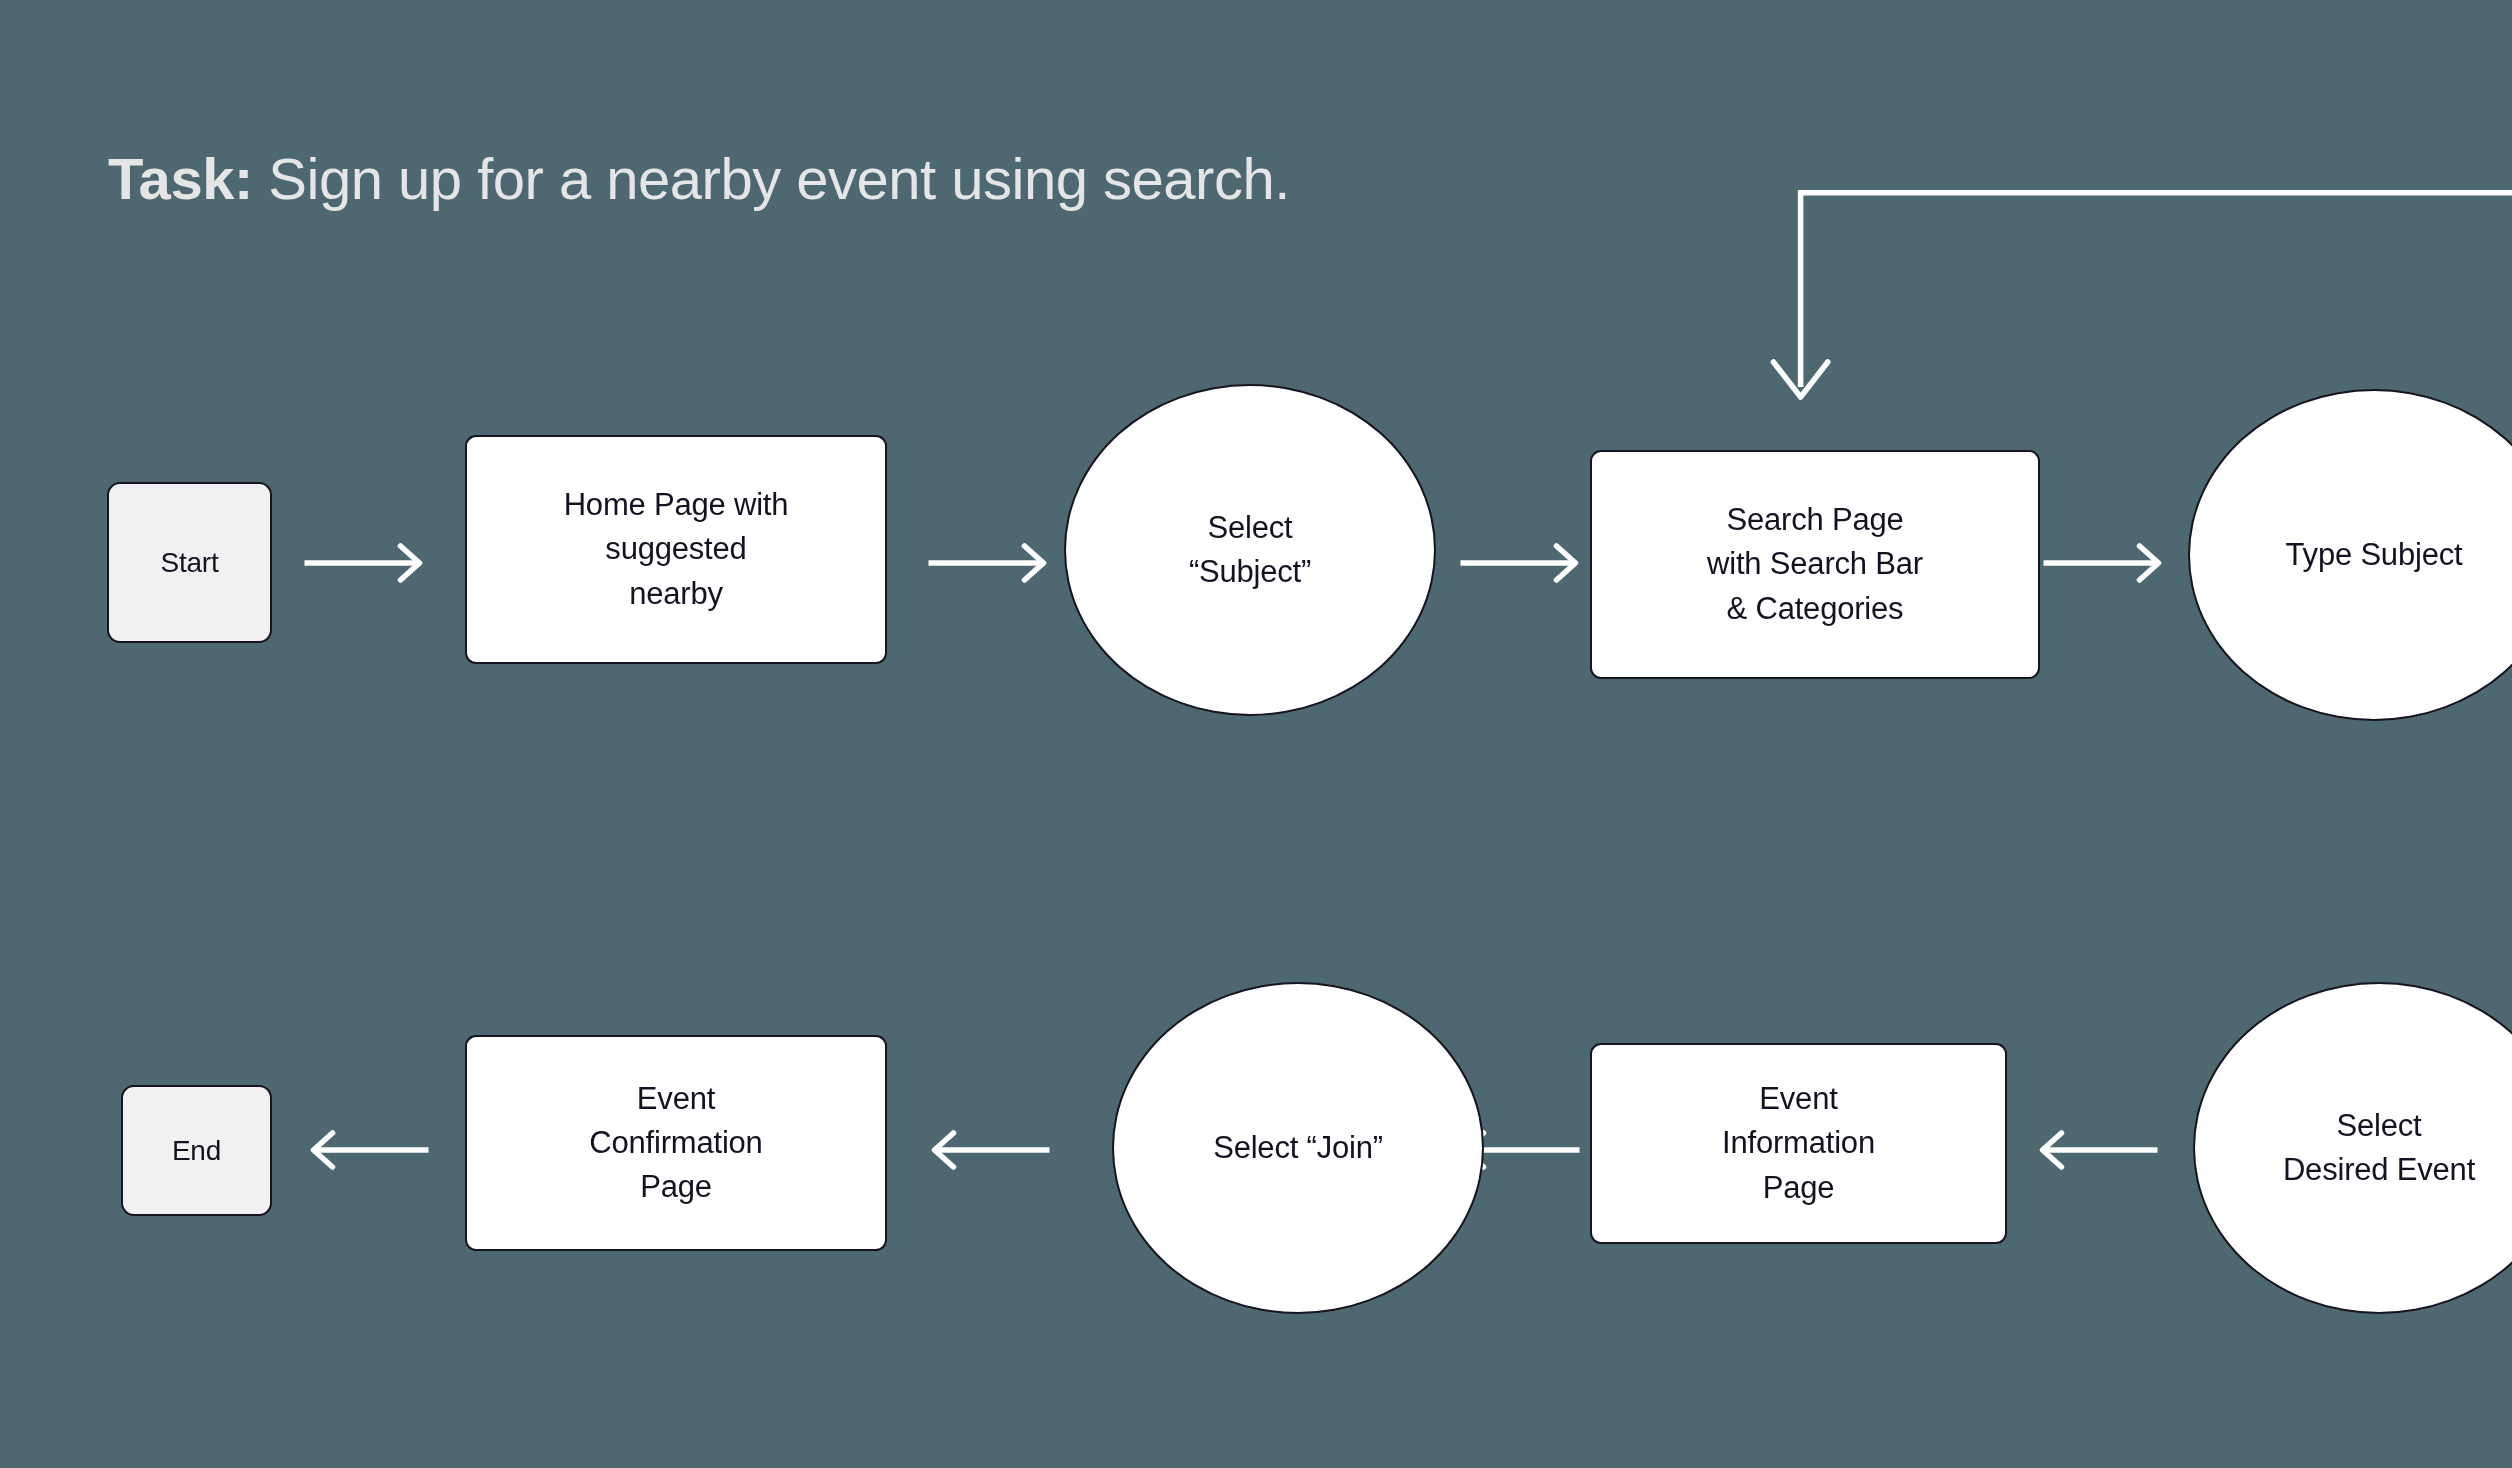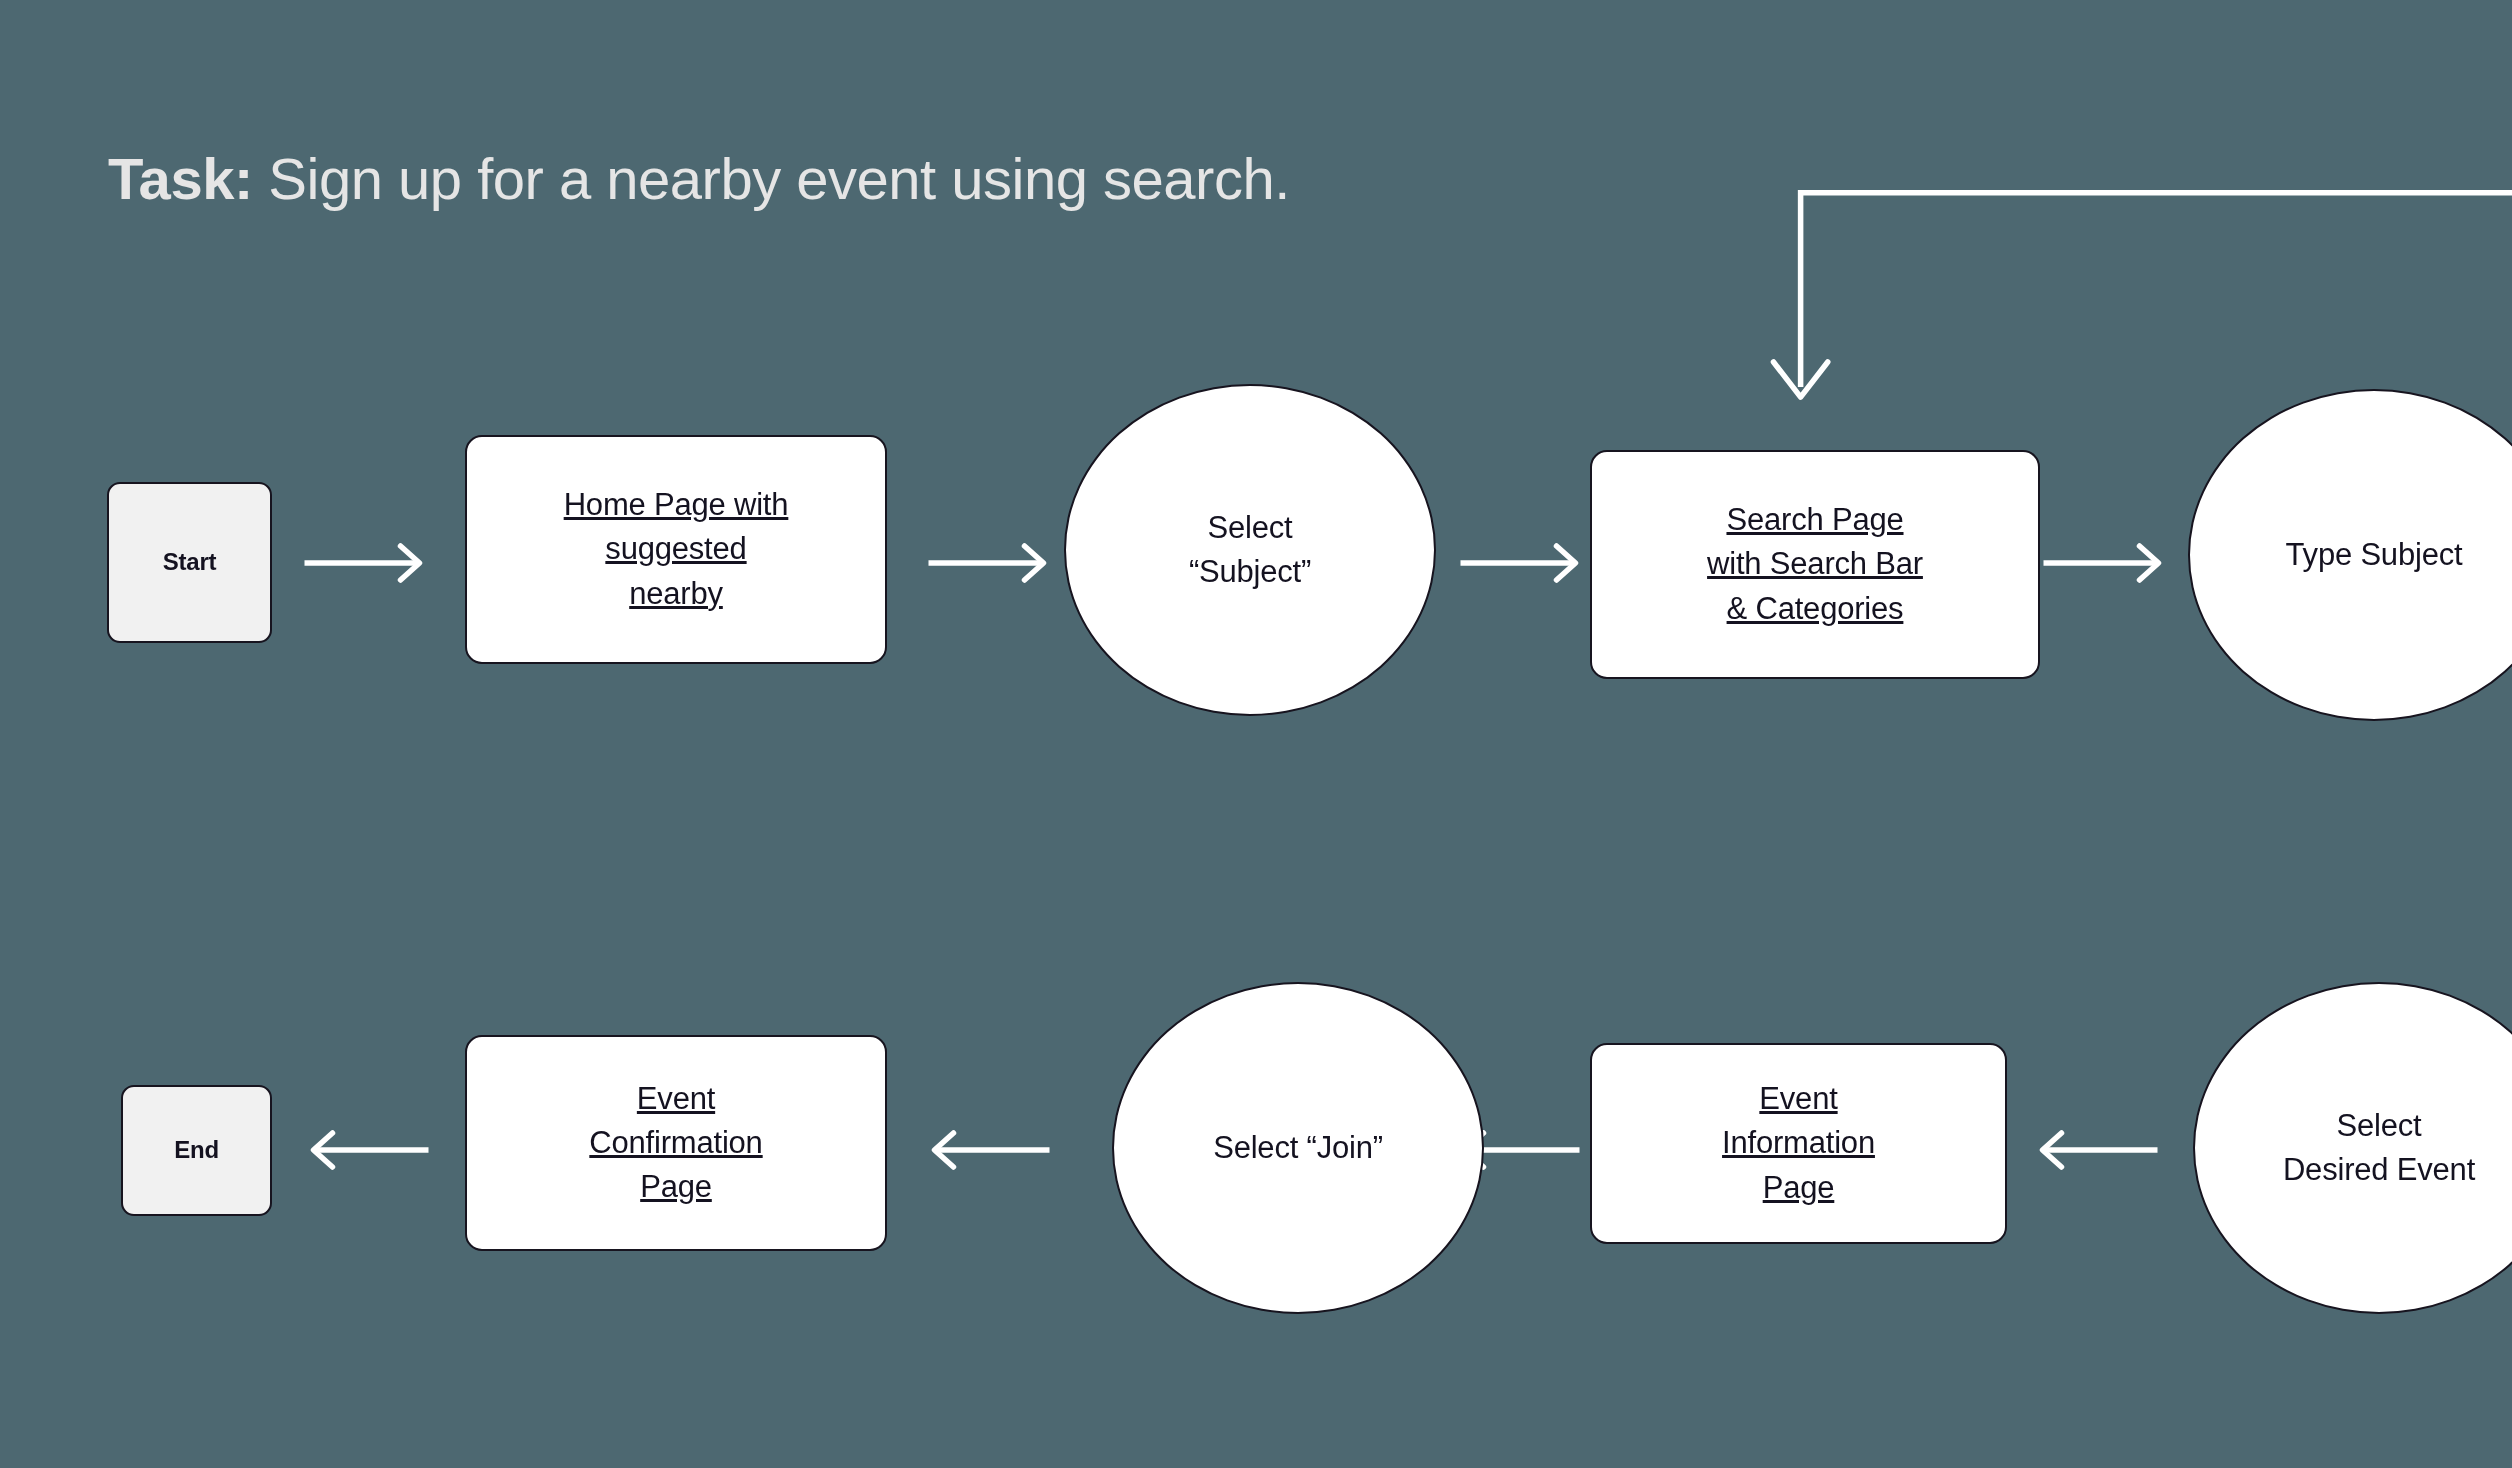--- a/index.html
+++ b/index.html
@@ -43,28 +43,28 @@
     border: 2.5px solid #17141f;
   }
   .node .txt {
     font-size: 31px;
     line-height: 1.42;
     letter-spacing: -0.2px;
     padding: 0 5px;
   }
 
   
-  .rect { border-radius: 17px; text-decoration: underline; }
+  .rect { border-radius: 11px; }
 
   
   .term {
     border-radius: 13px;
     background: #f1f1f1;
   }
-  .term .txt { font-size: 24px; font-weight: bold; }
+  .term .txt { font-size: 28px; }
 
   
   .ellipse {
     border-radius: 50%;
   }
 
   
   .conn { position: absolute; }
   .conn svg { display: block; overflow: visible; }
 </style>

